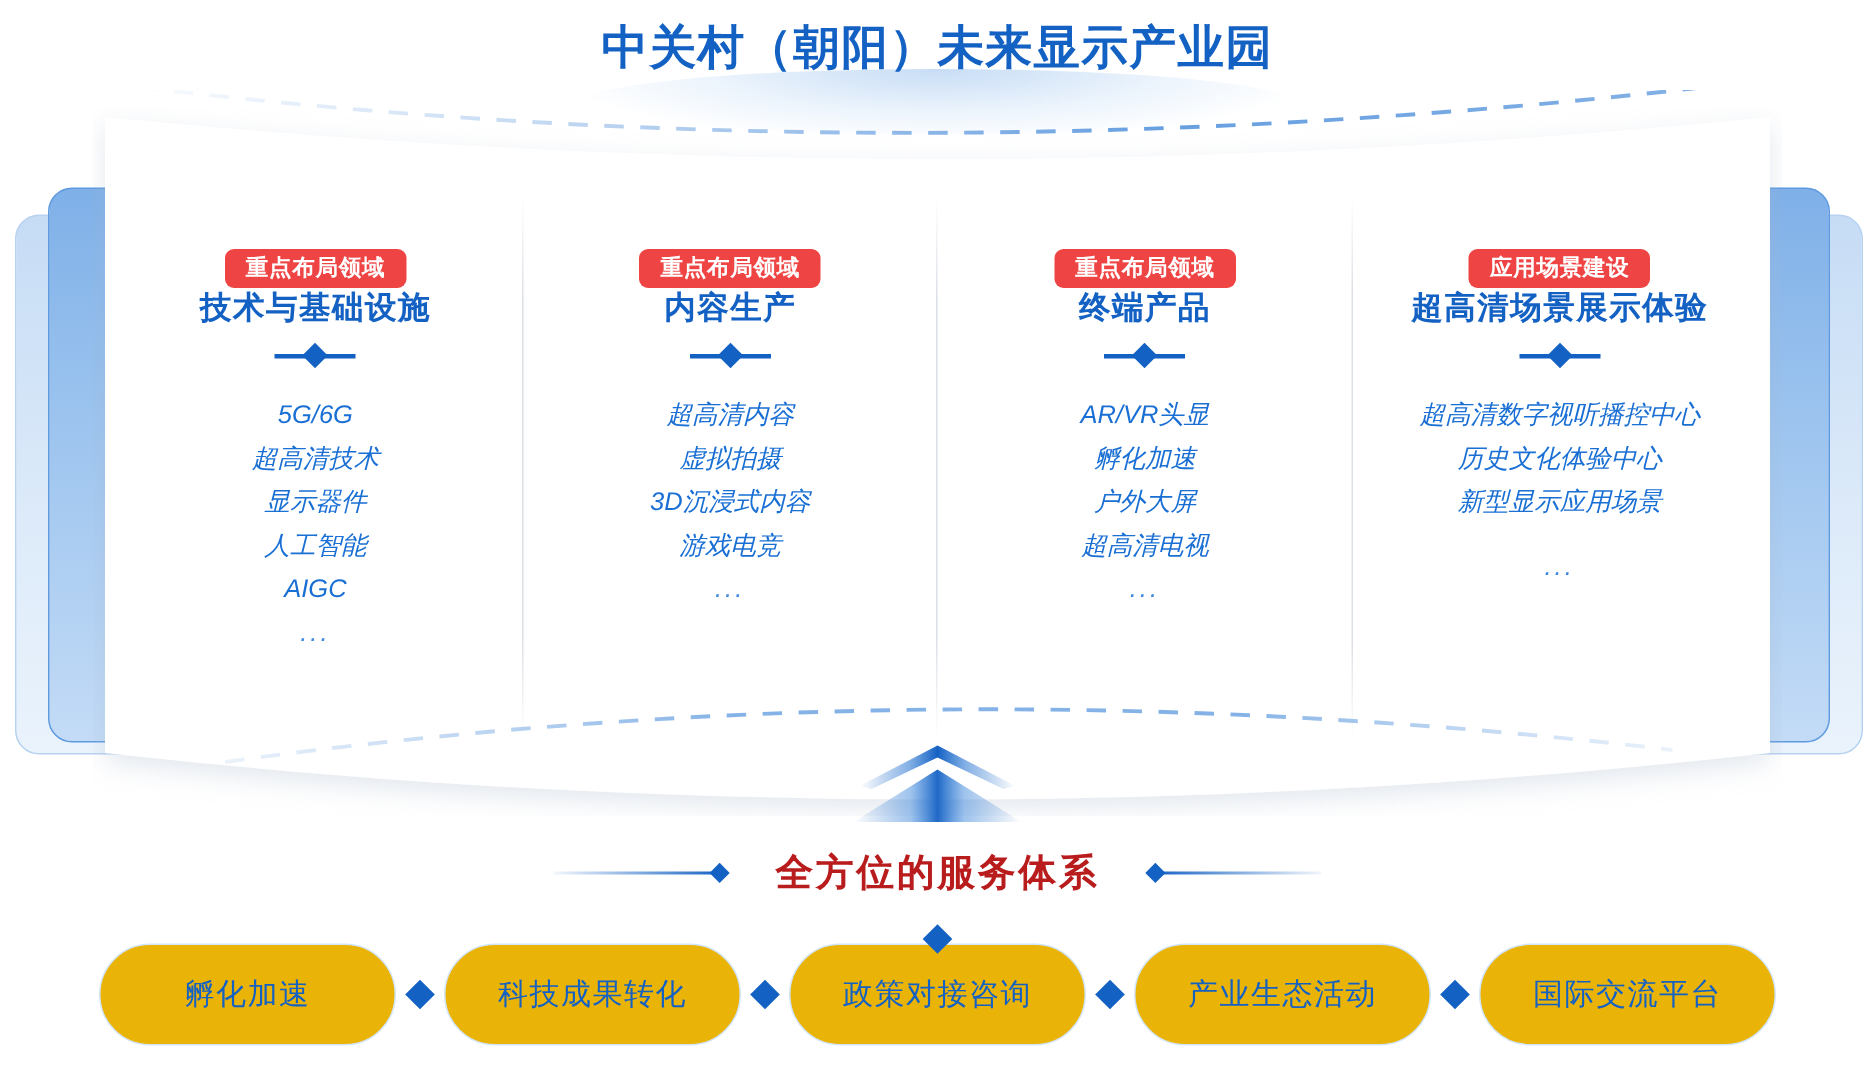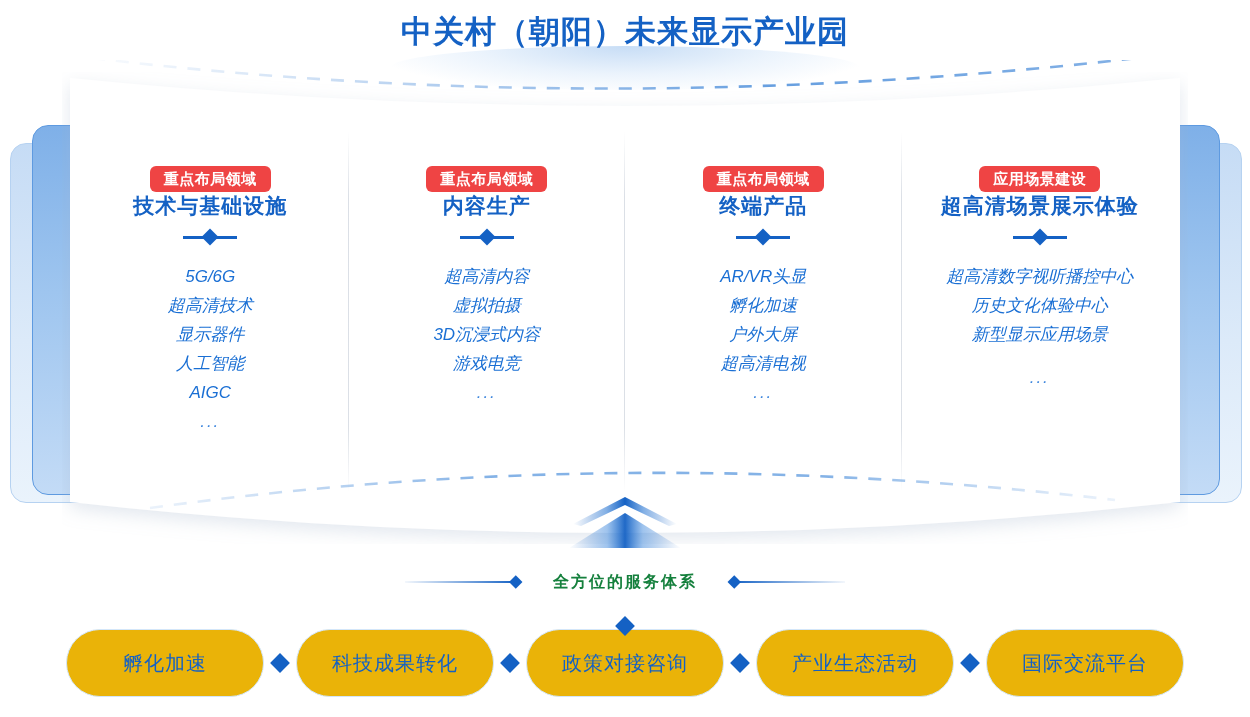--- a/index.html
+++ b/index.html
@@ -188,23 +188,23 @@
     width: 1250px;
     height: 40px;
     display: flex;
     align-items: center;
     justify-content: center;
     gap: 18px;
     z-index: 8;
   }
   #service-heading .deco { display: block; }
   #service-title {
-    font-size: 16px;
+    font-size: 25px;
     font-weight: bold;
-    color: #15803d;
+    color: #b91c1c;
     letter-spacing: 2px;
     line-height: 34px;
   }
 
   
   #pills-row {
     position: absolute;
     left: 62px;
     top: 628px;
     width: 1126px;

